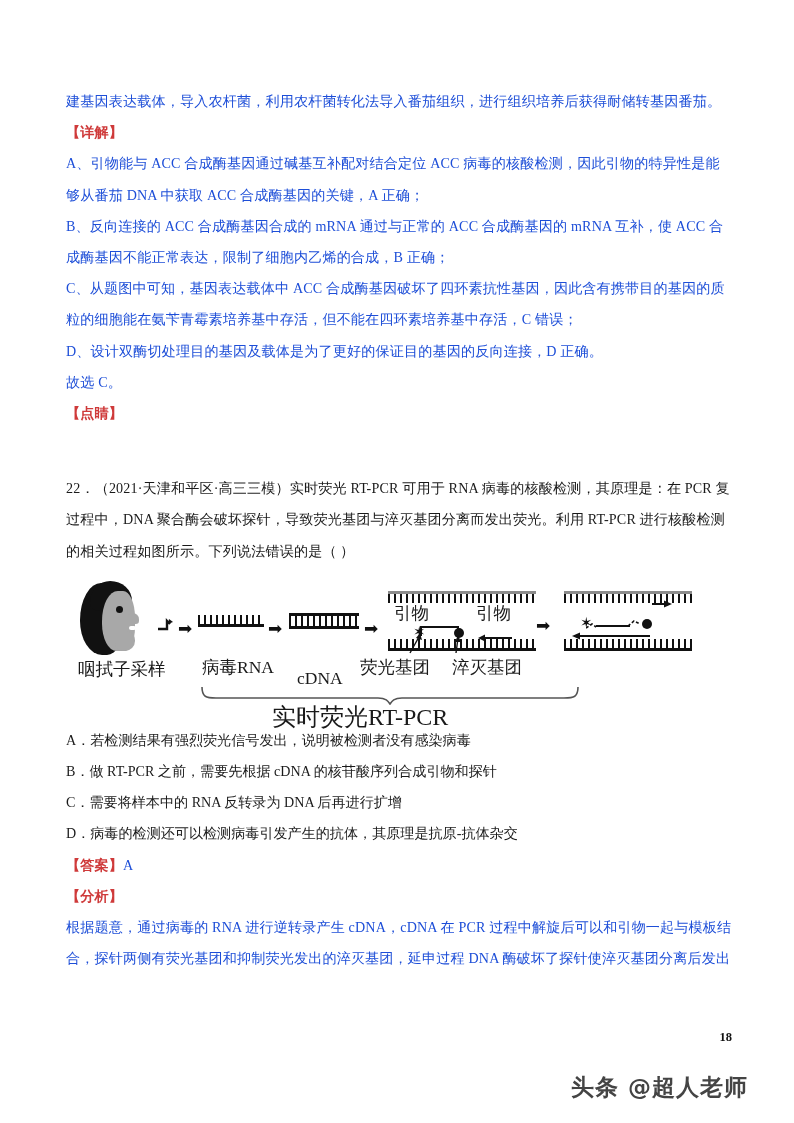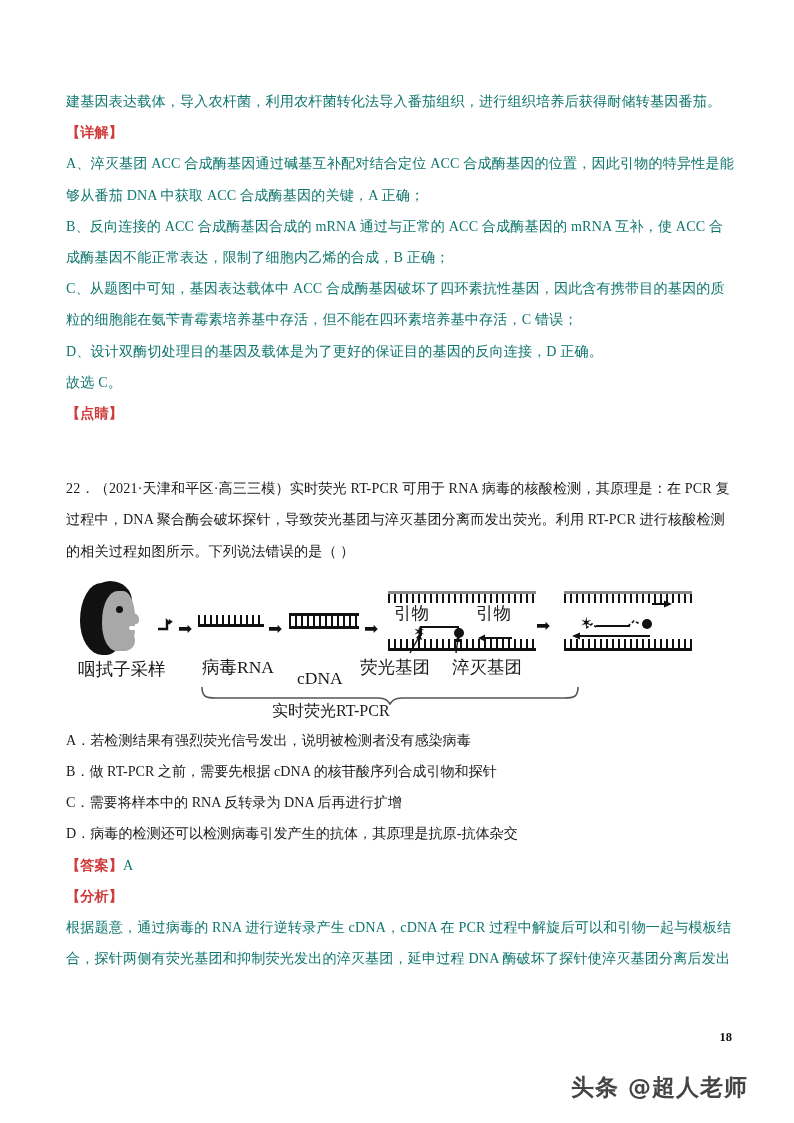--- a/index.html
+++ b/index.html
@@ -26,21 +26,21 @@
     width: 666px;
   }
   .line {
     font-size: 14.1px;
     line-height: 31.2px;
     letter-spacing: 0.15px;
     white-space: nowrap;
     font-family: "Liberation Serif", "DejaVu Serif", serif;
   }
   .red {
-    color: #0f766e;
+    color: #1d4ed8;
   }
   .black {
     color: #1a1a1a;
   }
   .tag {
     font-weight: bold;
     color: #cf3a3a;
   }
   .gap-md { height: 44px; }
 
@@ -200,21 +200,21 @@
     position: absolute;
     left: 128px;
     top: 112px;
     width: 380px;
     height: 20px;
   }
   .rt-pcr-label {
     position: absolute;
     left: 200px;
     top: 128px;
-    font-size: 16px;
+    font-size: 24px;
     color: #1a1a1a;
     white-space: nowrap;
     font-family: "Liberation Serif", "DejaVu Serif", serif;
   }
 
   .footer-page {
     position: absolute;
     right: 62px;
     bottom: 78px;
     font-size: 12.5px;
@@ -245,21 +245,21 @@
 <body>
 
 <div class="page">
 
   <div class="content">
 
     <div class="line red">建基因表达载体，导入农杆菌，利用农杆菌转化法导入番茄组织，进行组织培养后获得耐储转基因番茄。</div>
 
     <div class="line tag">【详解】</div>
 
-    <div class="line red">A、淬灭基团 ACC 合成酶基因通过碱基互补配对结合定位 ACC 合成酶基因的位置，因此引物的特异性是能</div>
+    <div class="line red">A、引物能与 ACC 合成酶基因通过碱基互补配对结合定位 ACC 病毒的核酸检测，因此引物的特异性是能</div>
     <div class="line red">够从番茄 DNA 中获取 ACC 合成酶基因的关键，A 正确；</div>
     <div class="line red">B、反向连接的 ACC 合成酶基因合成的 mRNA 通过与正常的 ACC 合成酶基因的 mRNA 互补，使 ACC 合</div>
     <div class="line red">成酶基因不能正常表达，限制了细胞内乙烯的合成，B 正确；</div>
     <div class="line red">C、从题图中可知，基因表达载体中 ACC 合成酶基因破坏了四环素抗性基因，因此含有携带目的基因的质</div>
     <div class="line red">粒的细胞能在氨苄青霉素培养基中存活，但不能在四环素培养基中存活，C 错误；</div>
     <div class="line red">D、设计双酶切处理目的基因及载体是为了更好的保证目的基因的反向连接，D 正确。</div>
 
     <div class="line red">故选 C。</div>
 
     <div class="line tag">【点睛】</div>

